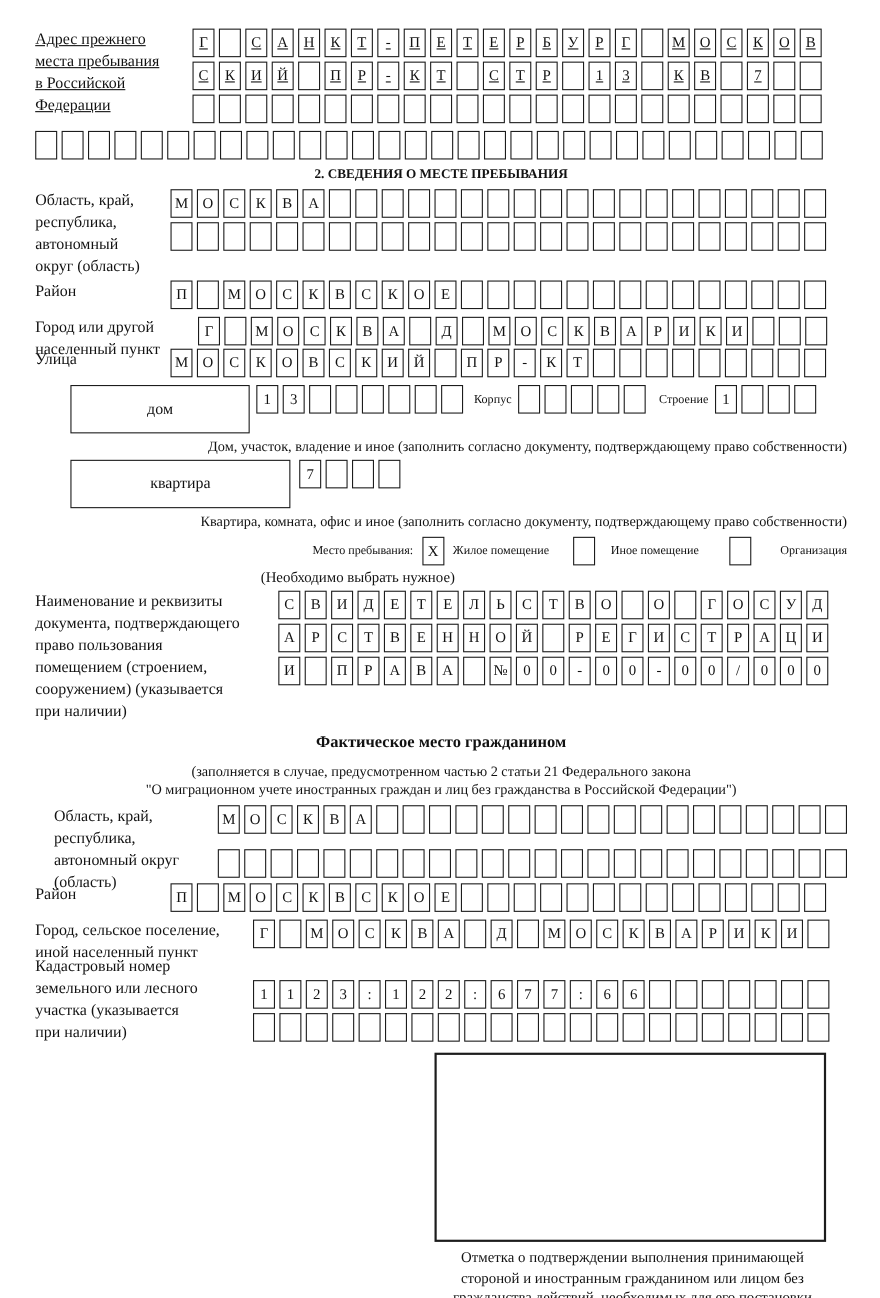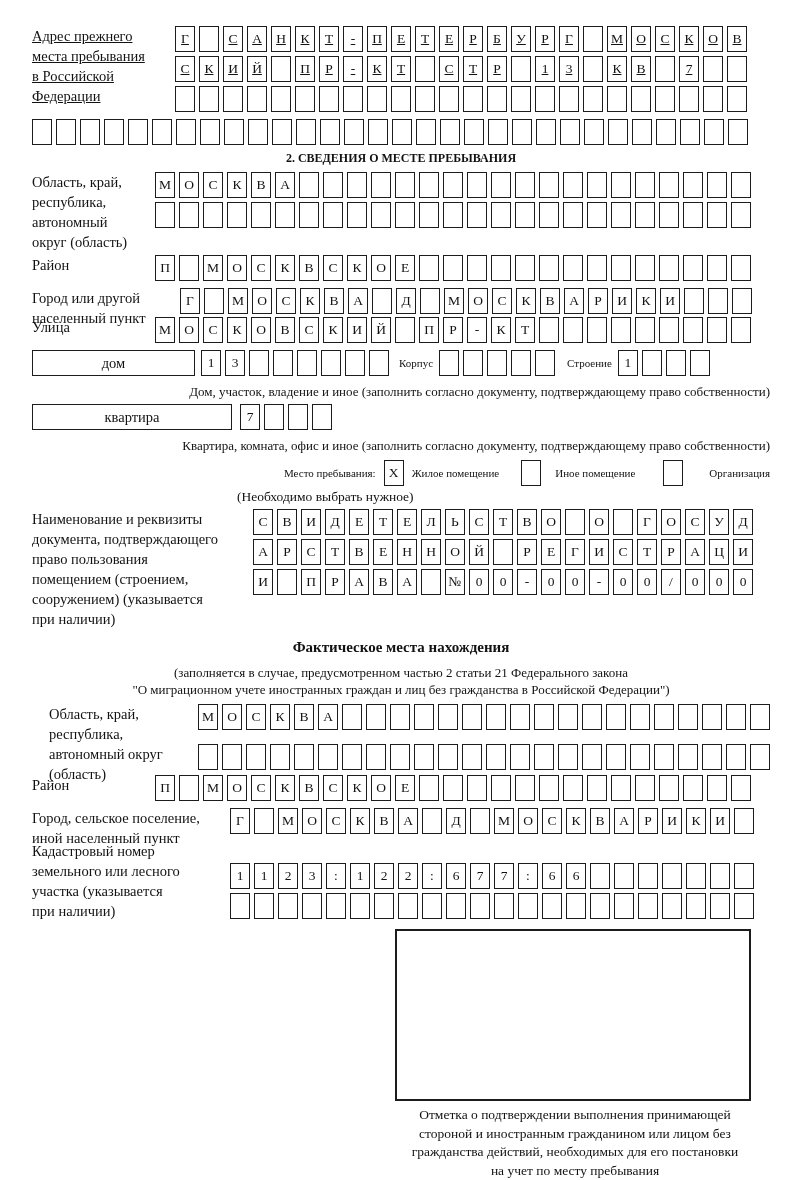--- a/index.html
+++ b/index.html
@@ -16,22 +16,22 @@
   .cbox {
     display:inline-flex; width:20px; height:26px; box-sizing:border-box;
     border:1.8px solid #1c1c1c; align-items:center; justify-content:center;
     font-size:13.5px; flex:none; background:#fff;
   }
   .caption { font-size:13px; line-height:17px;text-align:right; }
   .caption.center { text-align:center; }
   .sect-title { text-align:center; font-weight:bold; font-size:12px; margin:6px 0 6px 0; }
   .sub-title { text-align:center; font-weight:bold; font-size:15px; margin:10px 0 8px 0; }
   .wide-field {
-    display:inline-flex; box-sizing:border-box; height:26px; border:1.8px solid #1c1c1c;
-    align-items:center; justify-content:center; font-size:14.5px; flex:none;
+    display:inline-flex; box-sizing:border-box; height:44px; border:1.8px solid #1c1c1c;
+    align-items:center; justify-content:center; font-size:14.5px; flex:none;margin-left:32px;
   }
   .inline-lab { font-size:11px; line-height:26px; flex:none; }
   .mt2{margin-top:2px;} .mt4{margin-top:4px;} .mt6{margin-top:6px;justify-content:flex-end;} .mt8{margin-top:8px;text-decoration:underline;}
   .stamp-wrap { margin-top:6px; margin-left:363px; width:360px; }
   .stamp-box { width:356px; height:172px; border:2px solid #1c1c1c; box-sizing:border-box; background:#fff; }
   .stamp-cap { margin-top:5px; font-size:13.5px; line-height:18.5px; text-align:center; white-space:pre-line; }
   .hint { font-size:13.5px; margin:0 0 4px 205px; }
 </style>
 </head>
 <body>
@@ -441,21 +441,21 @@
           <span class="cbox">0</span>
           <span class="cbox">0</span>
           <span class="cbox">/</span>
           <span class="cbox">0</span>
           <span class="cbox">0</span>
           <span class="cbox">0</span>
         </div>
     </div>
   </div>
 
-  <div class="sub-title">Фактическое места нахождения</div>
+  <div class="sub-title">Фактическое место гражданином</div>
   <div class="caption center">(заполняется в случае, предусмотренном частью 2 статьи 21 Федерального закона</div>
   <div class="caption center">"О миграционном учете иностранных граждан и лиц без гражданства в Российской Федерации")</div>
 
   <div class="row mt6">
     <div class="lbl" style="flex-basis:149px;">Область, край,
 республика,
 автономный округ
 (область)</div>
     <div class="rows">
       <div class="boxrow">

